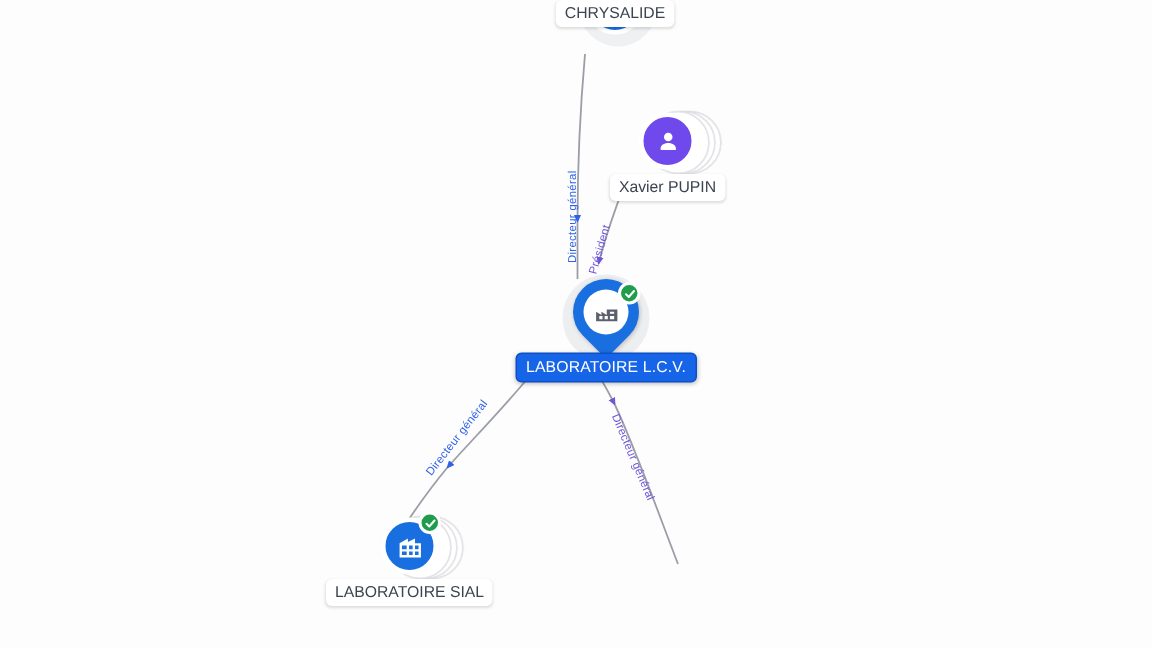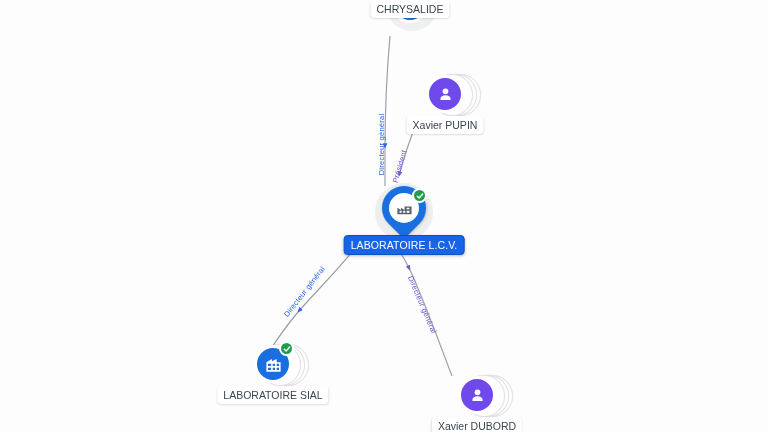--- a/index.html
+++ b/index.html
@@ -264,29 +264,15 @@
         </div>
         <div class="badge-check" style="left:26px; top:-1px;">
           <svg width="8" height="8" viewBox="0 0 24 24">
             <path fill="none" stroke="#ffffff" stroke-width="4" stroke-linecap="round" stroke-linejoin="round" d="M4 12.5 L9.5 18 L20 6"></path>
           </svg>
         </div>
       </div>
       <div class="node-label" style="left:20px; top:44px;">LABORATOIRE SIAL</div>
     </div>
 
-    <div class="node" style="left:460px; top:396px;">
-      <div class="node-glyph-wrap">
-        <div class="stack-layer s1"></div>
-        <div class="stack-layer s2"></div>
-        <div class="stack-layer s3"></div>
-        <div class="circle-node person">
-          <svg width="19" height="19" viewBox="0 0 24 24">
-            <circle cx="12" cy="8" r="3.6" fill="#ffffff"></circle>
-            <path fill="#ffffff" d="M12 13c-3.6 0-6.4 2-6.4 4.3V19h12.8v-1.7C18.4 15 15.6 13 12 13z"></path>
-          </svg>
-        </div>
-      </div>
-      <div class="node-label" style="left:20px; top:44px;">Xavier DUBORD</div>
-    </div>
 
   </div>
 </div>
 
 </body></html>

